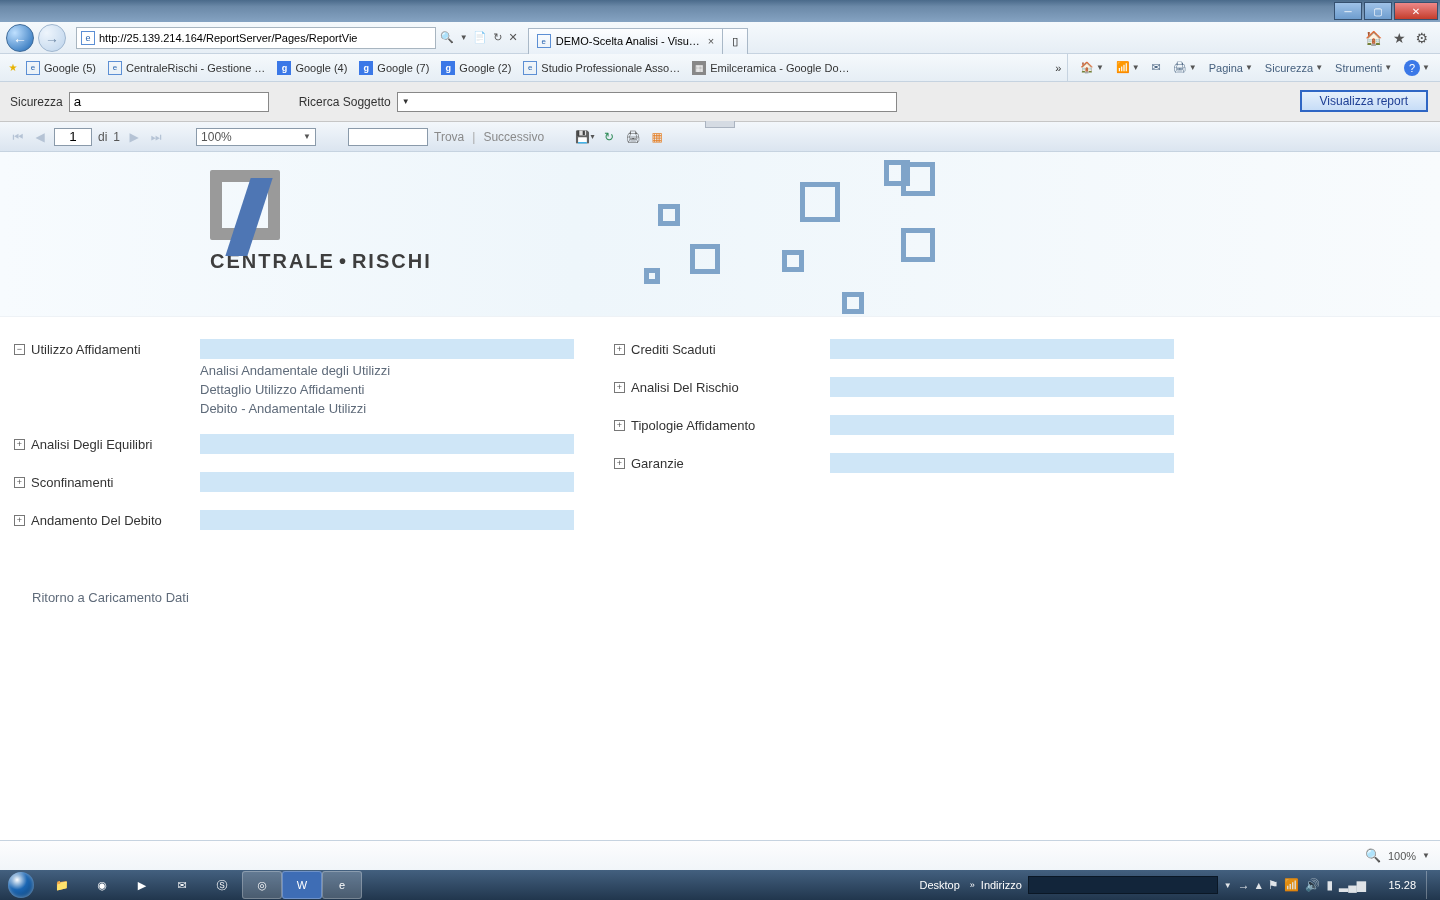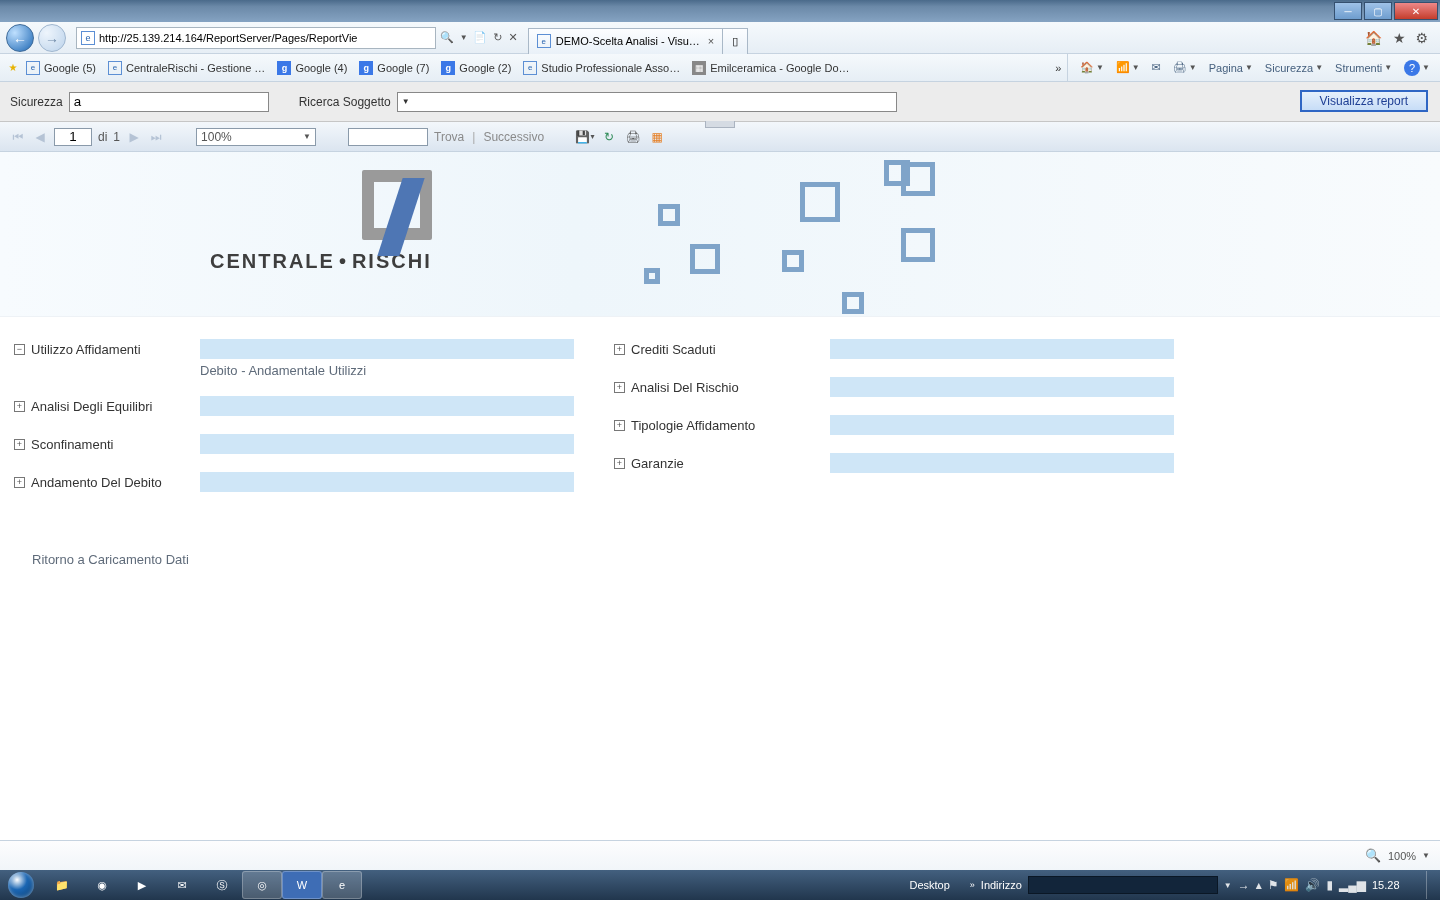--- a/index.html
+++ b/index.html
@@ -55,21 +55,21 @@
   .pginput { width:38px; height:18px; border:1px solid #8a9aaa; background:#fff; text-align:center;}
   .zoomsel { width:120px; height:18px; border:1px solid #8a9aaa; background:#fff; display:flex; align-items:center; justify-content:space-between; padding:0 4px;}
   .findinput { width:80px; height:18px; border:1px solid #8a9aaa; background:#fff;}
   .tlink { color:#8a8a8a;}
   .tlinksep { color:#aaa; margin:0 2px;}
   .ticon { width:18px; height:18px; display:flex; align-items:center; justify-content:center;}
 
   
   .reportbody { height: calc(100% - 22px - 32px - 28px - 40px - 30px - 30px - 30px); overflow:auto; background:#fff;}
   .banner { width:100%; height:165px; background:linear-gradient(to right,#f7fbfe 0%,#eef6fb 40%,#f8fbfd 100%); position:relative; border-bottom:1px solid #eef2f6;}
-  .banner .logo { position:absolute; left:210px; top:18px; display:flex; flex-direction:column; align-items:flex-end;}
+  .banner .logo { position:absolute; left:210px; top:18px; display:flex; flex-direction:column; align-items:flex-start;}
   .banner .logo-shape { width:70px; height:70px; position:relative;}
   .banner .logo-shape .sq { position:absolute; width:70px; height:70px; border:12px solid #9a9a9a; border-radius:2px;}
   .banner .logo-shape .diag { position:absolute; left:28px; top:8px; width:22px; height:78px; background:#4e76b4; transform:skewX(-18deg);}
   .banner .logo-text { margin-top:10px; font-family:"Arial Narrow",Arial; letter-spacing:2px; font-size:20px; color:#3e3e3e; font-weight:600;}
   .banner .logo-text .dot { color:#3e3e3e; margin:0 4px;}
   .banner .deco { position:absolute; border:5px solid #7fa4c9;}
   .d1 { width:26px; height:26px; right:530px; top:8px;}
   .d2 { width:40px; height:40px; right:600px; top:30px; border-width:7px;}
   .d3 { width:22px; height:22px; right:760px; top:52px;}
   .d4 { width:30px; height:30px; right:720px; top:92px;}
@@ -95,23 +95,23 @@
   .bstatus { height:30px; border-top:1px solid #c6d3e0; background:linear-gradient(to bottom,#fdfdfe,#f1f5f9); display:flex; align-items:center; justify-content:flex-end; padding:0 10px; font-size:11px; color:#555; gap:6px;}
   .bstatus .zoomicon { font-size:13px;}
 
   
   .taskbar { height:30px; background:linear-gradient(to bottom,#43607f,#21364d); display:flex; align-items:center; color:#fff; font-size:11px;}
   .startbtn { width:42px; height:30px; display:flex; align-items:center; justify-content:center;}
   .orb { width:26px; height:26px; border-radius:50%; background:radial-gradient(circle at 35% 30%,#fff,#1b66b3 40%,#0b3d6e 100%); box-shadow:inset 0 0 4px rgba(255,255,255,.5);}
   .tbicon { width:40px; height:28px; display:flex; align-items:center; justify-content:center; border-radius:3px;}
   .tbicon.active { background:rgba(255,255,255,.18); box-shadow:inset 0 0 0 1px rgba(255,255,255,.25);}
   .tray { margin-left:auto; display:flex; align-items:center; gap:6px; padding-right:4px;}
-  .tray .desk-lbl { margin-right:14px;}
+  .tray .desk-lbl { margin-right:4px;}
   .tray .addr-inp { width:190px; height:18px; background:#12253a; border:1px solid #0a1725;}
-  .tray .clk { min-width:44px; text-align:left;}
+  .tray .clk { min-width:44px; text-align:right;}
   .tray .showdesk { width:10px; height:28px; border-left:1px solid rgba(255,255,255,.3); margin-left:4px;}
   .trayicon { font-size:12px; opacity:.85;}
 </style>
 </head>
 <body>
 
 <div class="titlebar">
   <div class="winbtn min">─</div>
   <div class="winbtn max">▢</div>
   <div class="winbtn close">✕</div>
@@ -278,20 +278,22 @@
 
       <div class="group">
         <div class="group-row">
           <div class="group-header label-cell">
             <span class="toggle">−</span>
             <span>Utilizzo Affidamenti</span>
           </div>
           <div class="bluebar"></div>
         </div>
         <div class="sub-links">
+          <a>Analisi Andamentale degli Utilizzi</a>
+          <a>Dettaglio Utilizzo Affidamenti</a>
           <a>Debito - Andamentale Utilizzi</a>
         </div>
       </div>
 
       <div class="group">
         <div class="group-row">
           <div class="group-header label-cell">
             <span class="toggle">+</span>
             <span>Analisi Degli Equilibri</span>
           </div>

